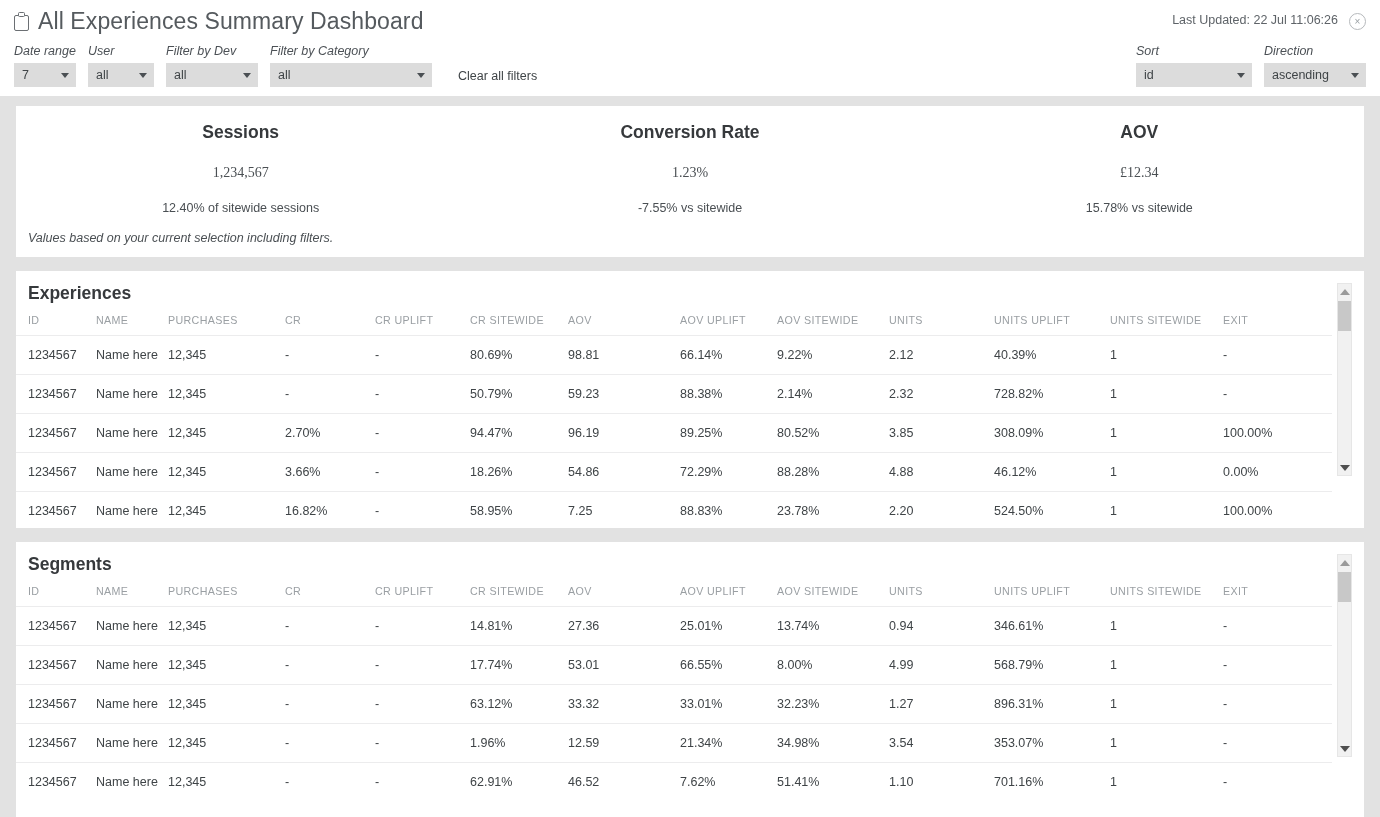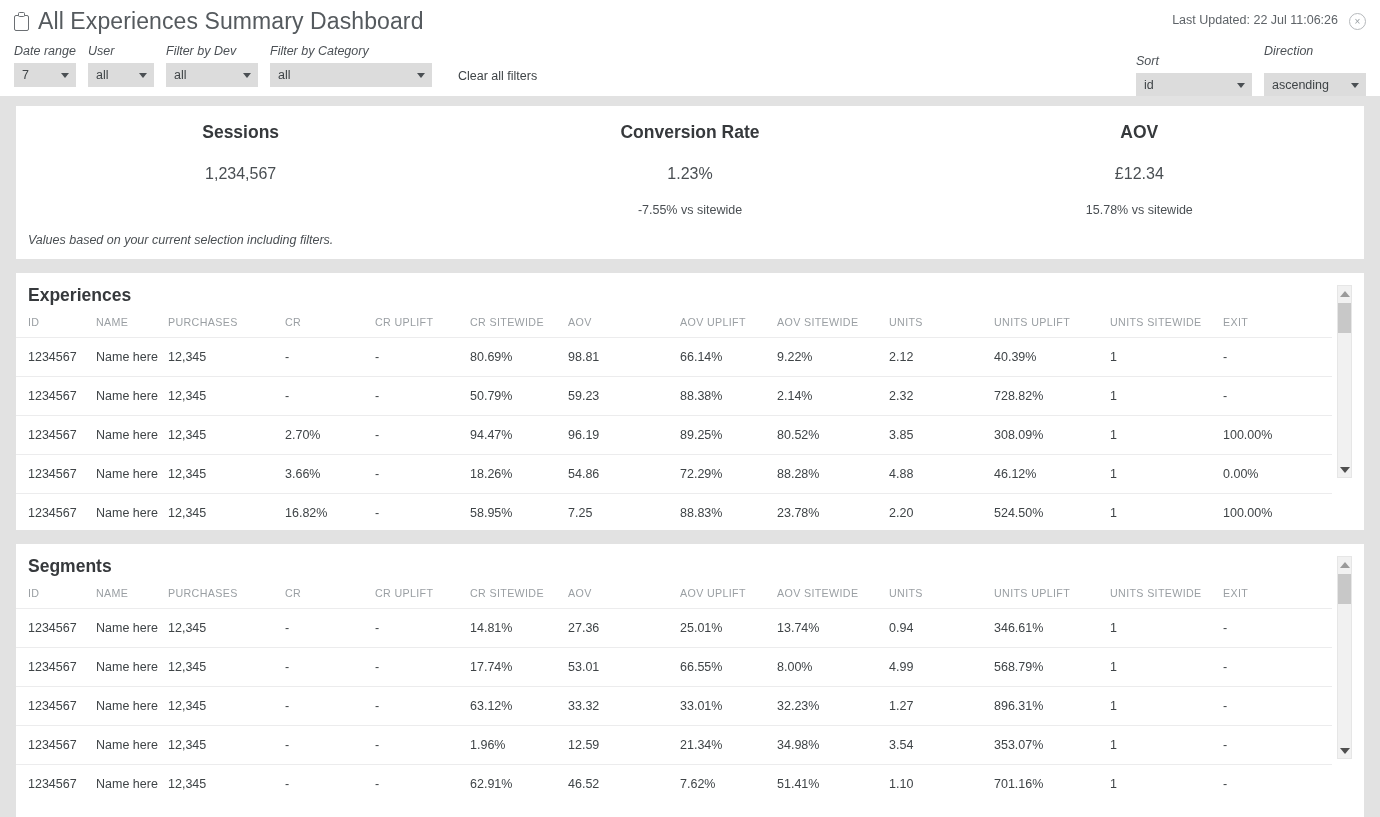--- a/index.html
+++ b/index.html
@@ -62,34 +62,34 @@
   .w-cat { width: 162px; }
   .w-sort { width: 116px; }
   .w-dir  { width: 102px; }
 
   .clear-filters {
     font-size: 12.5px; color: #3f4447; margin-left: 14px;
     margin-bottom: 4px; cursor: pointer; white-space: nowrap;
   }
 
   .right-filters { position: absolute; right: 14px; top: 44px; display: flex; align-items: flex-end; }
-  .right-filters .filter-group:last-child { margin-right: 0; gap: 10px; }
+  .right-filters .filter-group:last-child { margin-right: 0; }
 
   
   .body-area {
     position: absolute; left: 0; top: 96px; width: 1380px; height: 721px;
     background: #e2e2e2; padding: 10px 16px 0 16px;
   }
 
   
   .kpi-card { background: #ffffff; padding: 16px 0 12px 0; margin-bottom: 14px; }
   .kpi-row { display: flex; }
   .kpi { flex: 1; text-align: center; }
   .kpi-title { font-size: 17.5px; font-weight: bold; color: #36393c; margin-bottom: 22px; }
-  .kpi-value { font-size: 16px; color: #4a4f53; margin-bottom: 20px; }
+  .kpi-value { font-size: 14px; color: #4a4f53; margin-bottom: 20px; font-family: Liberation Serif, serif; }
   .kpi-sub { font-size: 12.5px; color: #4a4f53; }
   .kpi-note {
     font-size: 12.5px; font-style: italic; color: #4a4f53;
     padding: 16px 0 0 12px;
   }
 
   
   .panel { background: #ffffff; margin-bottom: 14px; position: relative; }
   .panel-title {
     font-size: 17.5px; font-weight: bold; color: #36393c;
@@ -213,20 +213,21 @@
     </div>
   </div>
 
   <div class="body-area">
 
     <div class="kpi-card">
       <div class="kpi-row">
         <div class="kpi">
           <div class="kpi-title">Sessions</div>
           <div class="kpi-value">1,234,567</div>
+          <div class="kpi-sub">12.40% of sitewide sessions</div>
         </div>
         <div class="kpi">
           <div class="kpi-title">Conversion Rate</div>
           <div class="kpi-value">1.23%</div>
           <div class="kpi-sub">-7.55% vs sitewide</div>
         </div>
         <div class="kpi">
           <div class="kpi-title">AOV</div>
           <div class="kpi-value">£12.34</div>
           <div class="kpi-sub">15.78% vs sitewide</div>

